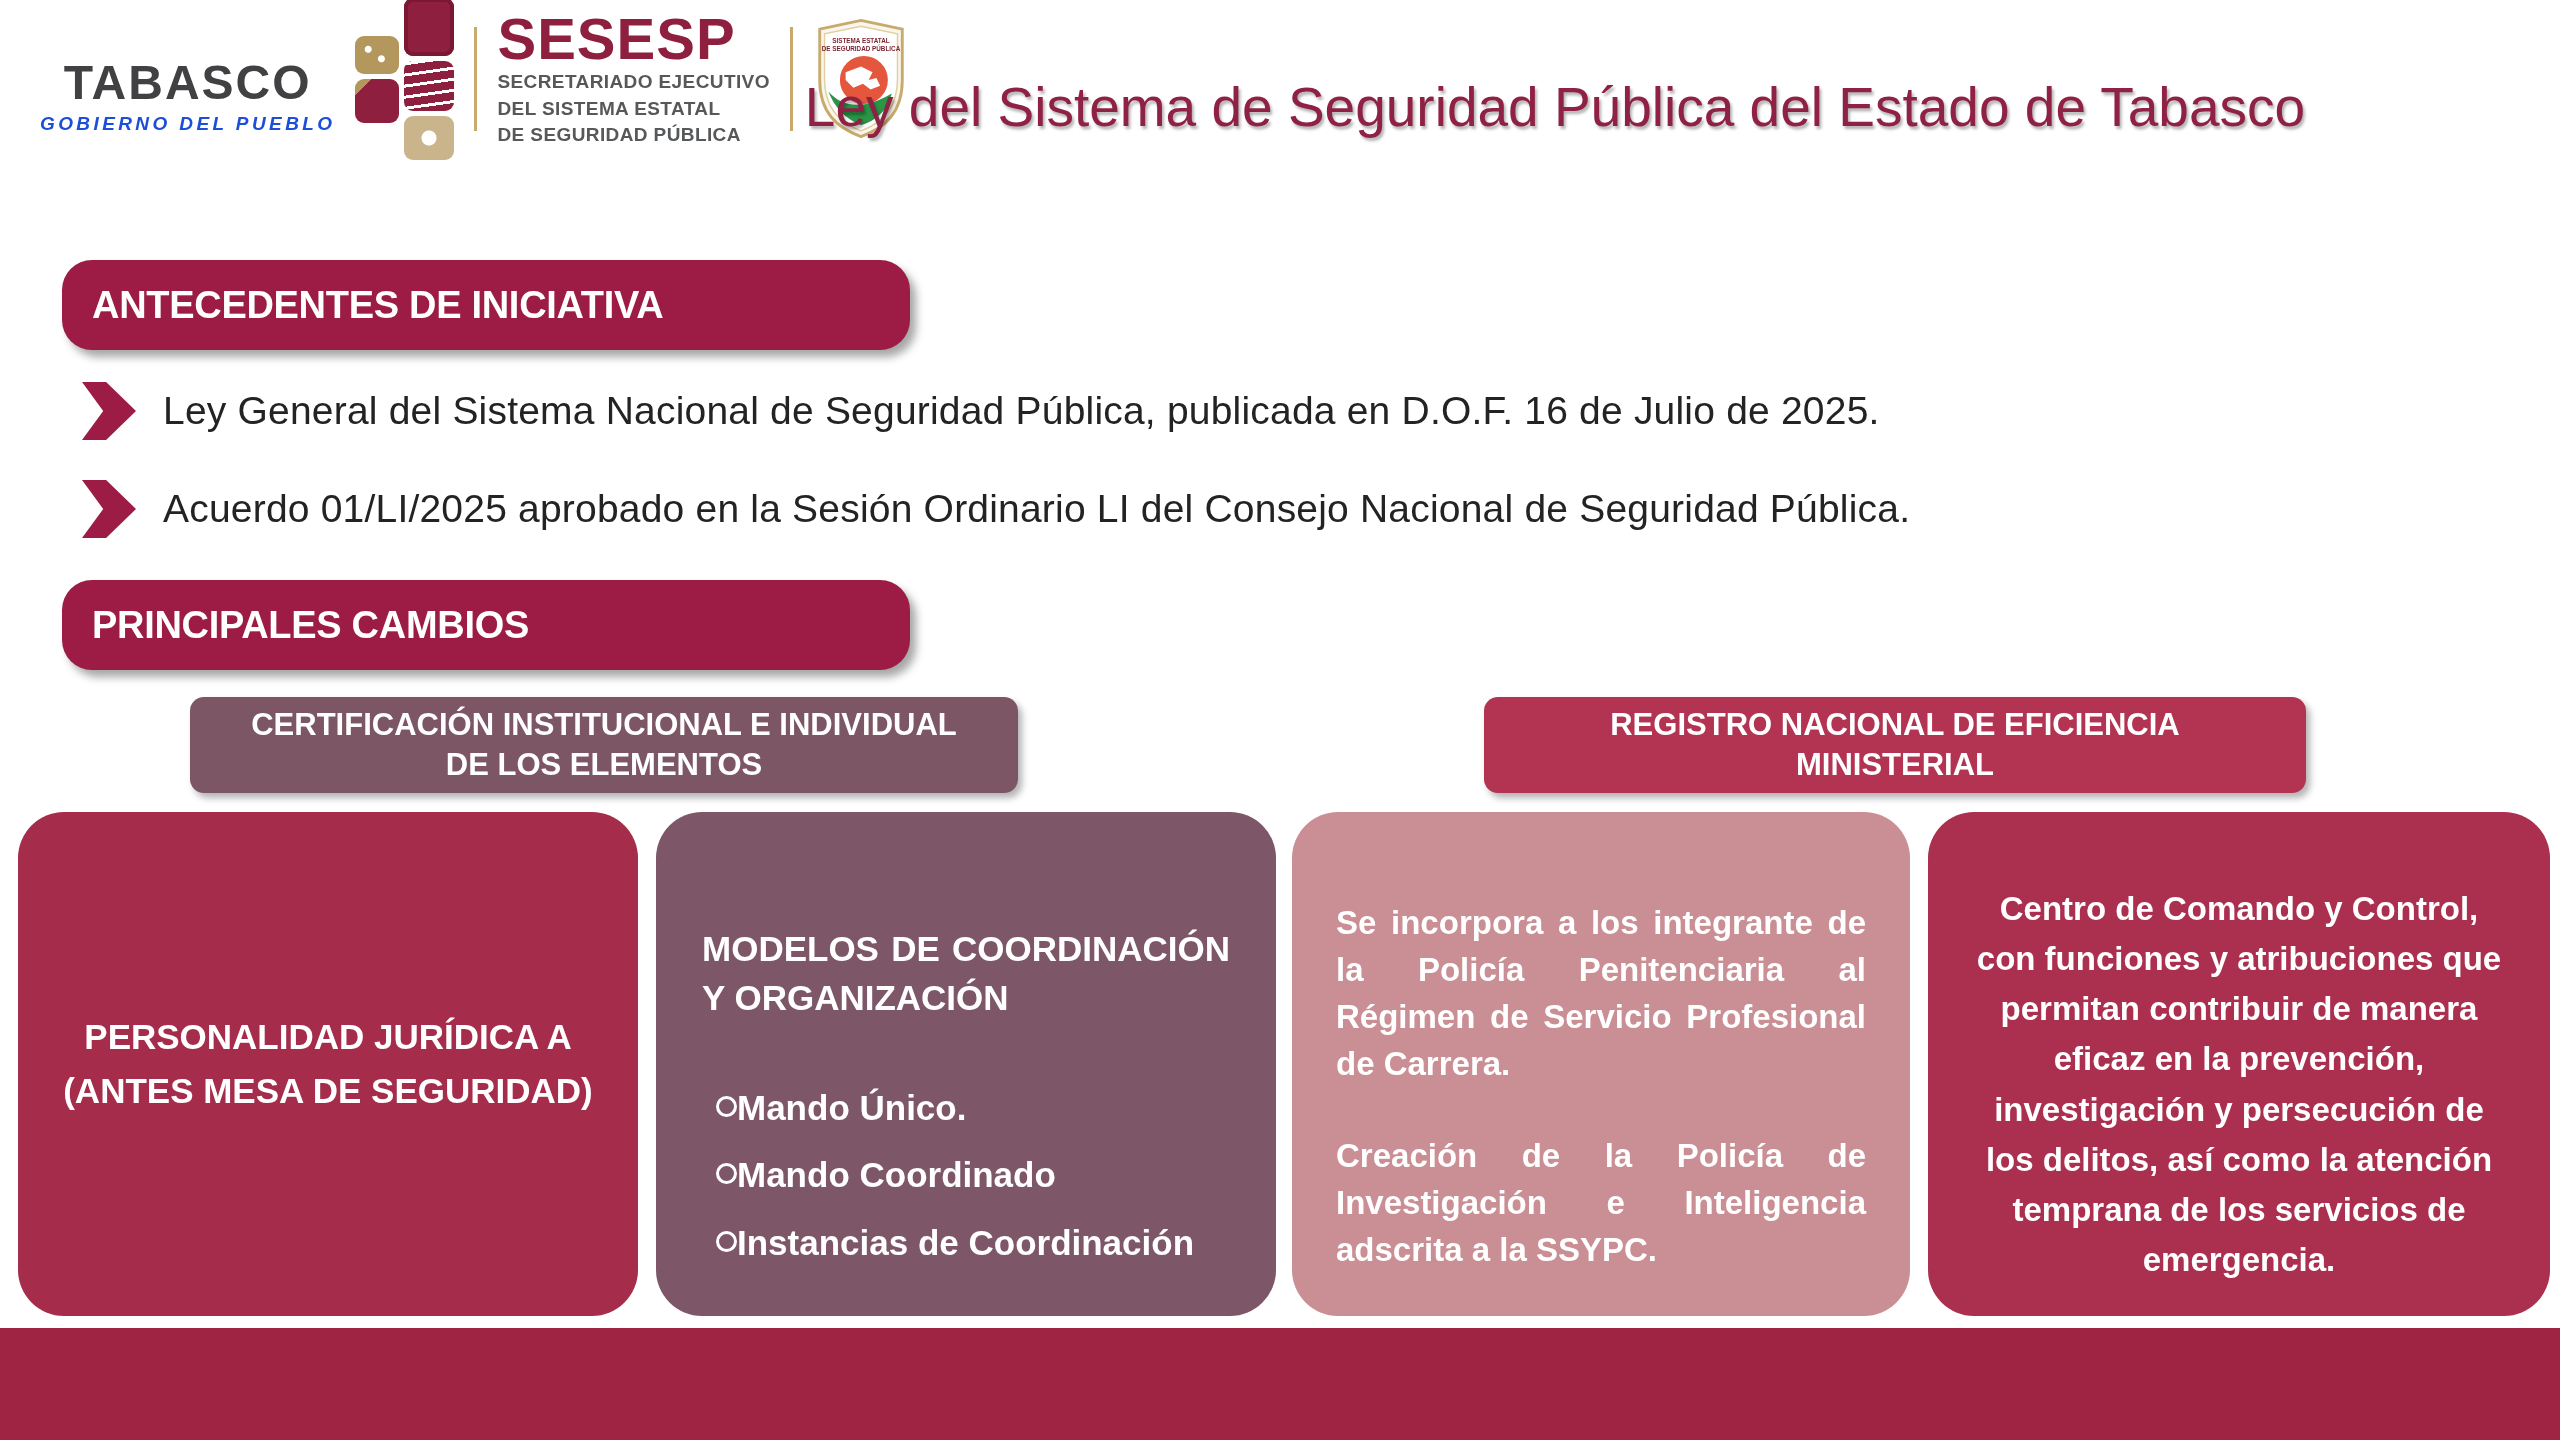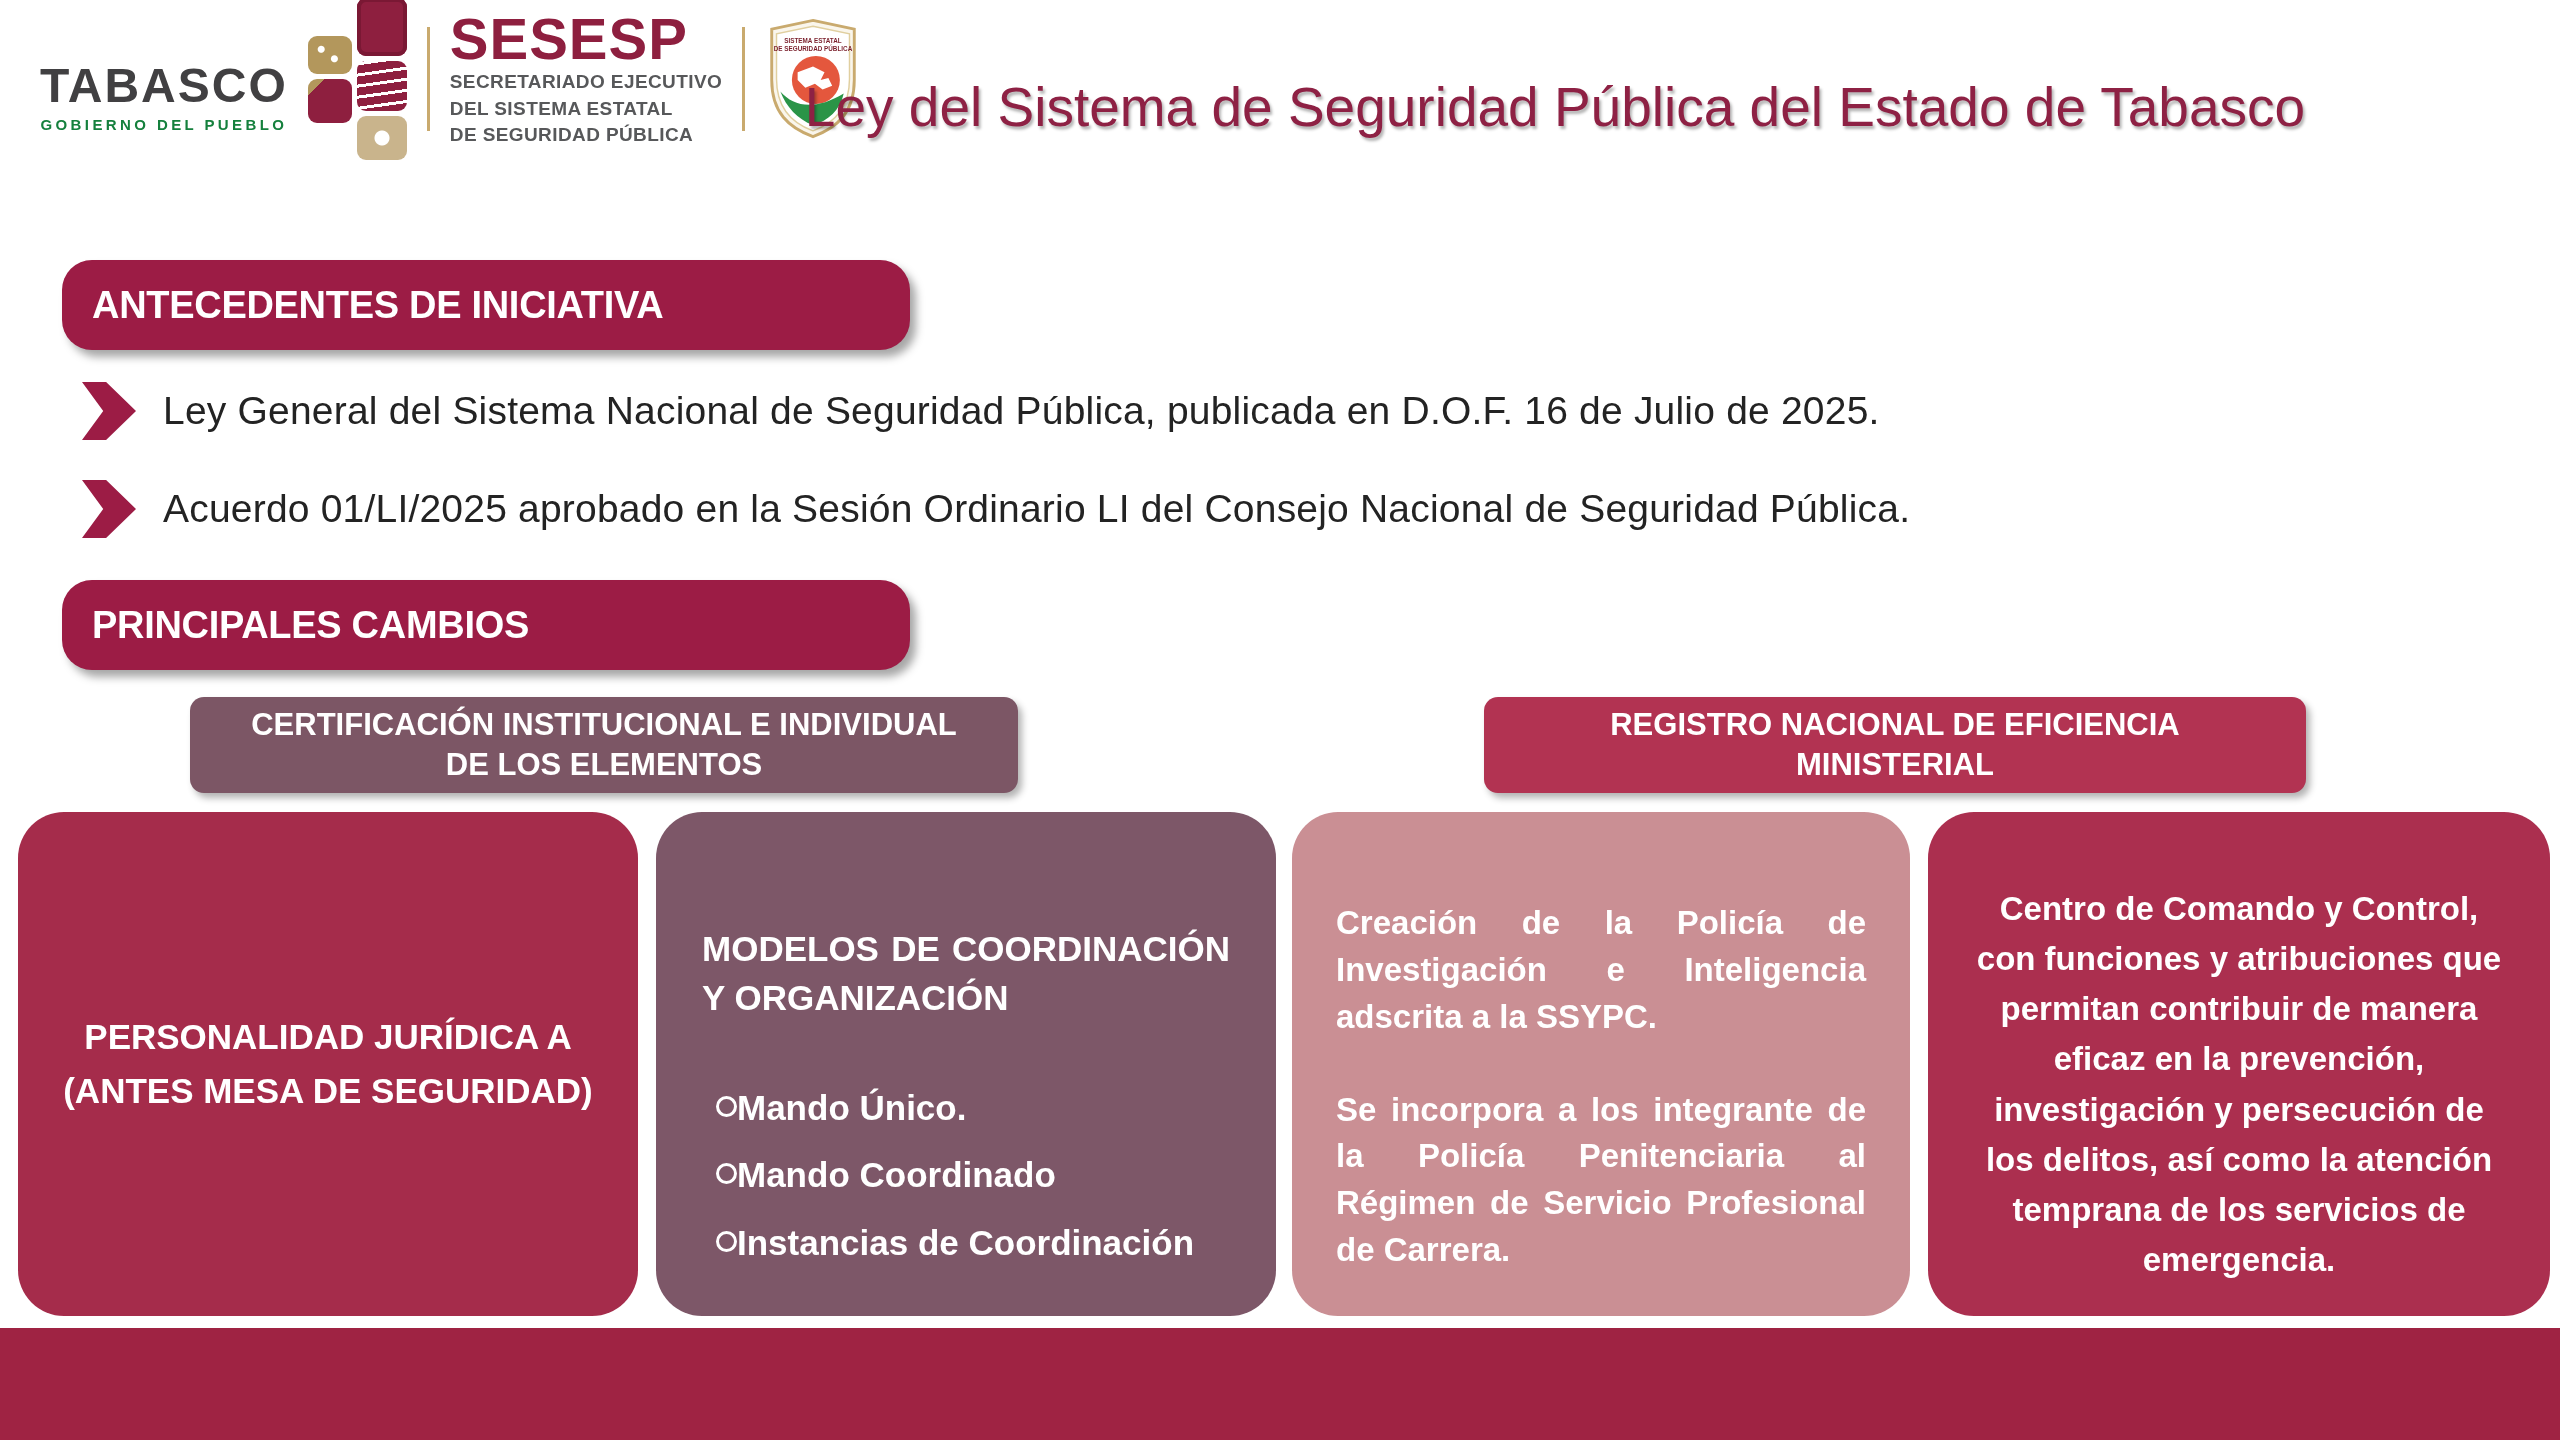--- a/index.html
+++ b/index.html
@@ -4,21 +4,21 @@
 <style>
   html,body{margin:0;padding:0;background:#ffffff;}
   body{width:2560px;height:1440px;position:relative;overflow:hidden;
        font-family:"Liberation Sans", sans-serif;}
   .slide{position:absolute;inset:0;background:#ffffff;}
 
   
   .brand{position:absolute;left:40px;top:14px;height:130px;display:flex;align-items:center;gap:20px;}
   .tabasco-block{display:flex;flex-direction:column;align-items:center;justify-content:center;margin-top:36px;}
   .tabasco-name{font-size:48px;font-weight:bold;color:#414042;letter-spacing:2px;line-height:1;}
-  .tabasco-sub{font-size:15px;font-weight:bold;color:#15803d;letter-spacing:3.4px;margin-top:6px;}
+  .tabasco-sub{font-size:19px;font-weight:bold;color:#1d4ed8;letter-spacing:3.4px;margin-top:6px;font-style:italic;}
   .mosaic{display:flex;gap:5px;}
   .mosaic .col{display:flex;flex-direction:column;gap:5px;justify-content:center;}
   .tile{border-radius:9px;}
   .tile.gold{width:44px;height:38px;background:#b3975c;
     background-image:radial-gradient(circle at 30% 35%, #fff 3px, transparent 4px),
                      radial-gradient(circle at 60% 60%, #fff 3px, transparent 4px);}
   .tile.pyr{width:44px;height:44px;background:#8e1f3f;
     background-image:linear-gradient(135deg, #b3975c 12px, transparent 12px);}
   .tile.face{width:50px;height:58px;background:#8e1f3f;box-shadow:inset 0 0 0 4px #7a1834;}
   .tile.waves{width:50px;height:50px;background:#8e1f3f;
@@ -159,22 +159,22 @@
         <span>Mando Coordinado</span>
       </div>
       <div class="list-item">
         <span class="o-bullet"></span>
         <span>Instancias de Coordinación</span>
       </div>
     </div>
   </div>
 
   <div class="card c3">
+    <p class="para">Se incorpora a los integrante de la Policía Penitenciaria al Régimen de Servicio Profesional de Carrera.</p>
     <p class="para">Creación de la Policía de Investigación e Inteligencia adscrita a la SSYPC.</p>
-    <p class="para">Se incorpora a los integrante de la Policía Penitenciaria al Régimen de Servicio Profesional de Carrera.</p>
   </div>
 
   <div class="card c4">
     <div>Centro de Comando y Control, con funciones y atribuciones que permitan contribuir de manera eficaz en la prevención, investigación y persecución de los delitos, así como la atención temprana de los servicios de emergencia.</div>
   </div>
 
   <div class="footer"></div>
 
 </div>
 

